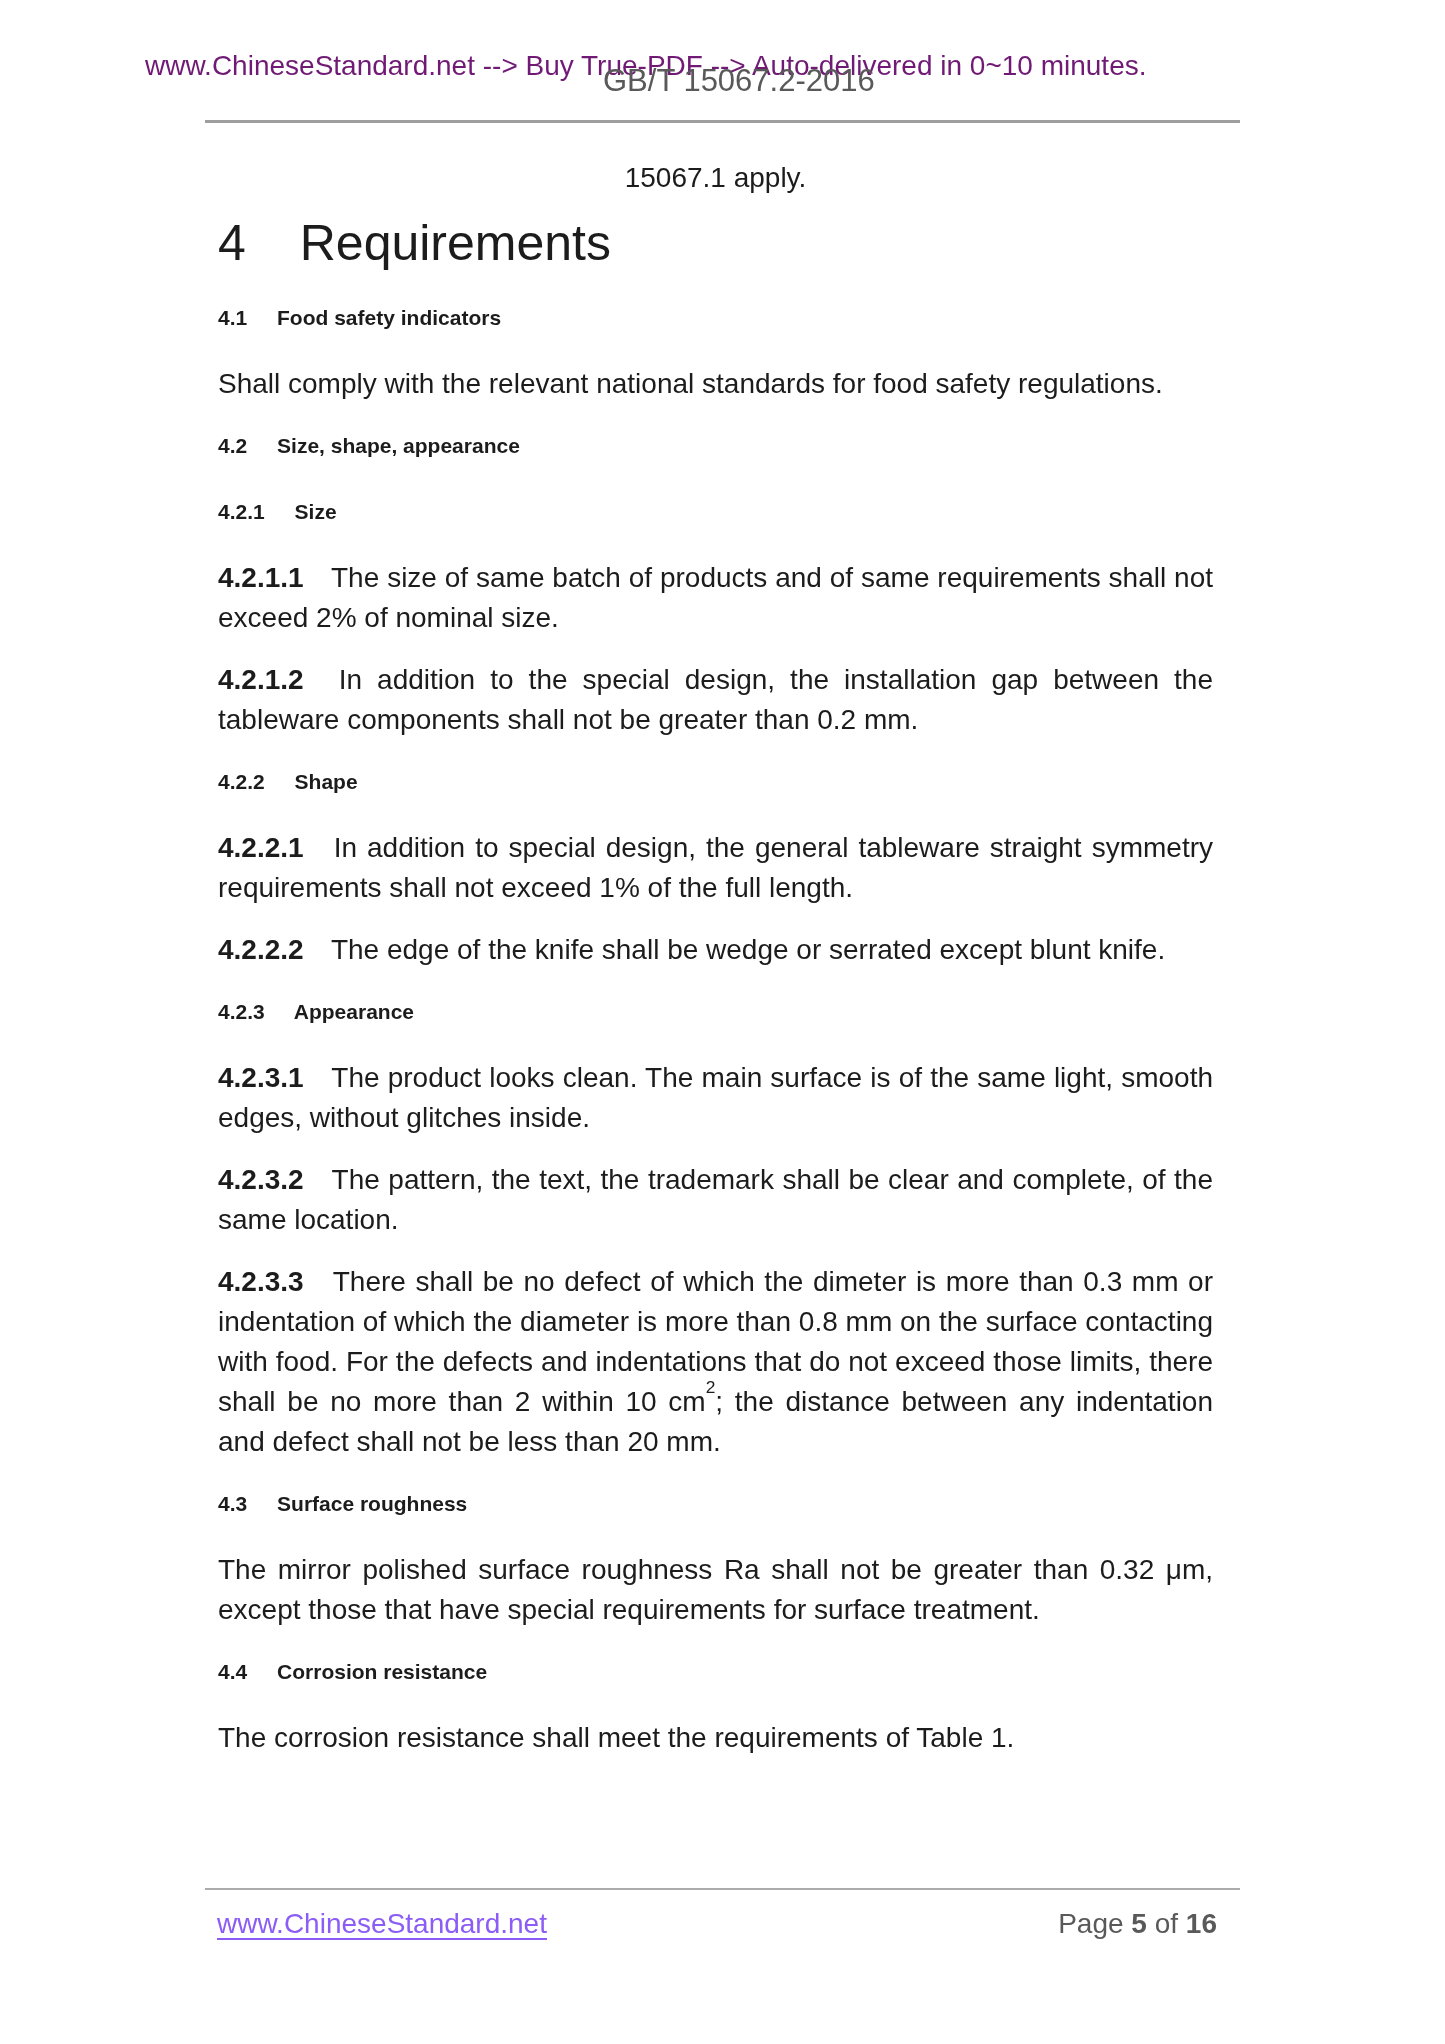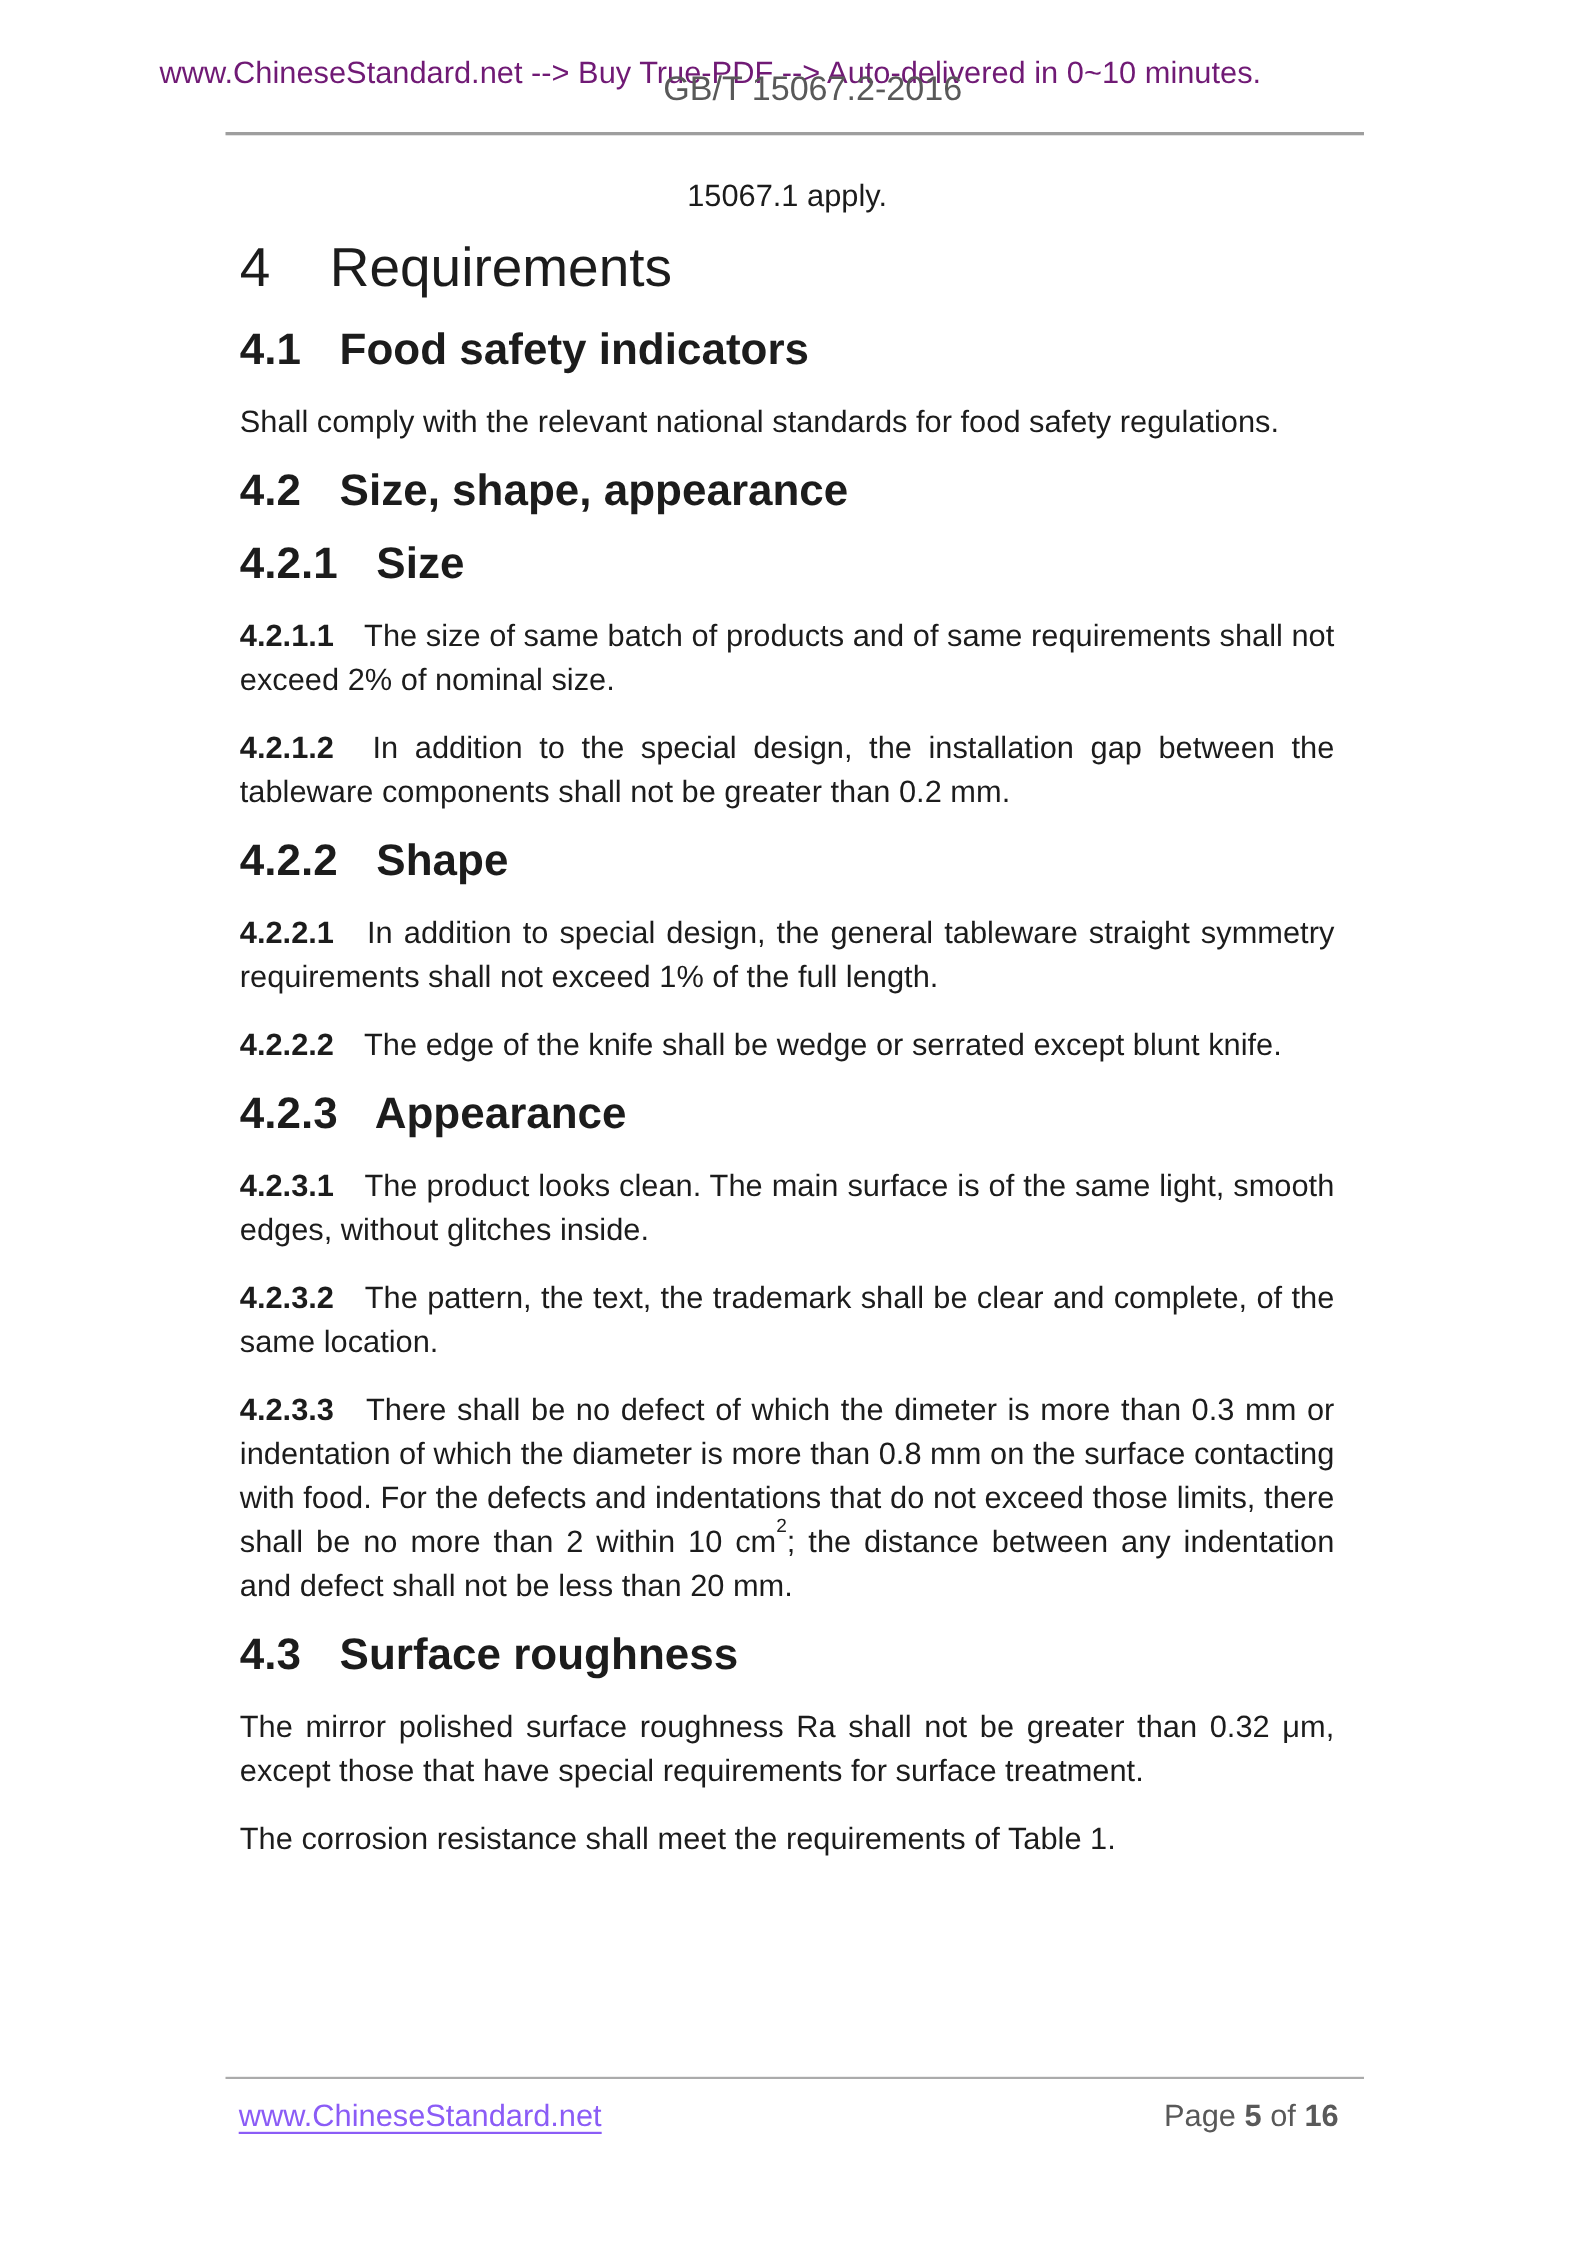--- a/index.html
+++ b/index.html
@@ -61,21 +61,21 @@
   }
 
   h1.h4 {
     font-size: 50px;
     line-height: 46px;
     font-weight: 400;
     margin: 14px 0 32px 0;
   }
   h1.h4 .hnum { margin-right: 40px; }
   h2.hsub, h3.hsub {
-    font-size: 40px;
+    font-size: 21px;
     line-height: 40px;
     font-weight: 700;
     margin: 8px 0 26px 0;
   }
   .hsub .hnum { margin-right: 24px; }
 
   
   .footer-site {
     position: absolute;
     left: 217px; top: 1908px;
@@ -174,20 +174,24 @@
       <span>There shall be no defect of which the dimeter is more than 0.3 mm or indentation of which the diameter is more than 0.8 mm on the surface contacting with food. For the defects and indentations that do not exceed those limits, there shall be no more than 2 within 10 cm</span><sup class="sq">2</sup><span>; the distance between any indentation and defect shall not be less than 20 mm.</span>
     </p>
 
     <h2 class="hsub">
       <span class="hnum">4.3</span>
       <span>Surface roughness</span>
     </h2>
 
     <p class="body">The mirror polished surface roughness Ra shall not be greater than 0.32 μm, except those that have special requirements for surface treatment.</p>
 
+    <h2 class="hsub">
+      <span class="hnum">4.4</span>
+      <span>Corrosion resistance</span>
+    </h2>
 
     <p class="body">The corrosion resistance shall meet the requirements of Table 1.</p>
 
   </div>
 
   <div class="rule footer-rule"></div>
   <a class="footer-site">www.ChineseStandard.net</a>
   <div class="footer-page">
     <span>Page</span>
     <span class="b">5</span>

